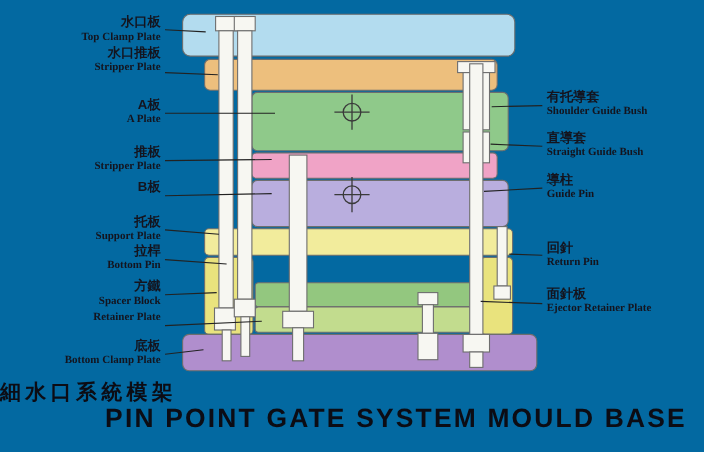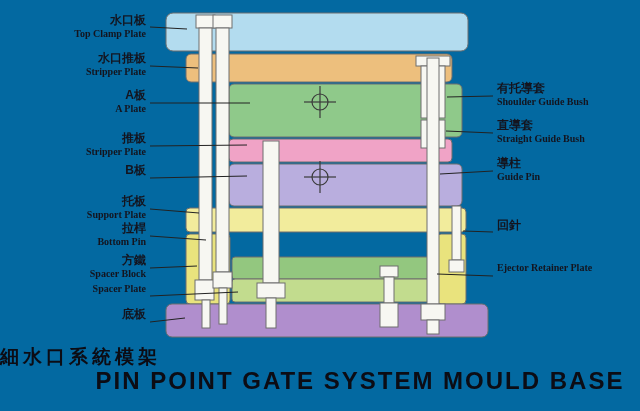--- a/index.html
+++ b/index.html
@@ -134,21 +134,21 @@
       <line x1="493" y1="171" x2="440" y2="174"></line>
       <line x1="493" y1="232" x2="463" y2="231"></line>
       <line x1="493" y1="276" x2="437" y2="274"></line>
     </g>
   </svg>
 
   <div class="label label-left" style="top:14px">
     <span class="cn">水口板</span>
     <span class="en">Top Clamp Plate</span>
   </div>
-  <div class="label label-left" style="top:52px">
+  <div class="label label-left" style="top:42px">
     <span class="cn">水口推板</span>
     <span class="en">Stripper Plate</span>
   </div>
   <div class="label label-left" style="top:89px">
     <span class="cn">A板</span>
     <span class="en">A Plate</span>
   </div>
   <div class="label label-left" style="top:132px">
     <span class="cn">推板</span>
     <span class="en">Stripper Plate</span>
@@ -162,41 +162,44 @@
   </div>
   <div class="label label-left" style="top:222px">
     <span class="cn">拉桿</span>
     <span class="en">Bottom Pin</span>
   </div>
   <div class="label label-left" style="top:254px">
     <span class="cn">方鐵</span>
     <span class="en">Spacer Block</span>
   </div>
   <div class="label label-left" style="top:282px">
-    <span class="en">Spacer Plate</span>
+    <span class="en">Retainer Plate</span>
   </div>
   <div class="label label-left" style="top:308px">
     <span class="cn">底板</span>
+    <span class="en">Bottom Clamp Plate</span>
   </div>
 
   <div class="label label-right" style="top:119px">
     <span class="cn">直導套</span>
     <span class="en">Straight Guide Bush</span>
   </div>
   <div class="label label-right" style="top:82px">
     <span class="cn">有托導套</span>
     <span class="en">Shoulder Guide Bush</span>
   </div>
   <div class="label label-right" style="top:157px">
     <span class="cn">導柱</span>
     <span class="en">Guide Pin</span>
   </div>
   <div class="label label-right" style="top:219px">
     <span class="cn">回針</span>
+    <span class="en">Return Pin</span>
   </div>
   <div class="label label-right" style="top:261px">
+    <span class="cn">面針板</span>
     <span class="en">Ejector Retainer Plate</span>
   </div>
 
   <div class="title-cn">細水口系統模架</div>
   <div class="title-en">PIN POINT GATE SYSTEM MOULD BASE</div>
 
 </div>
 
 </body></html>

